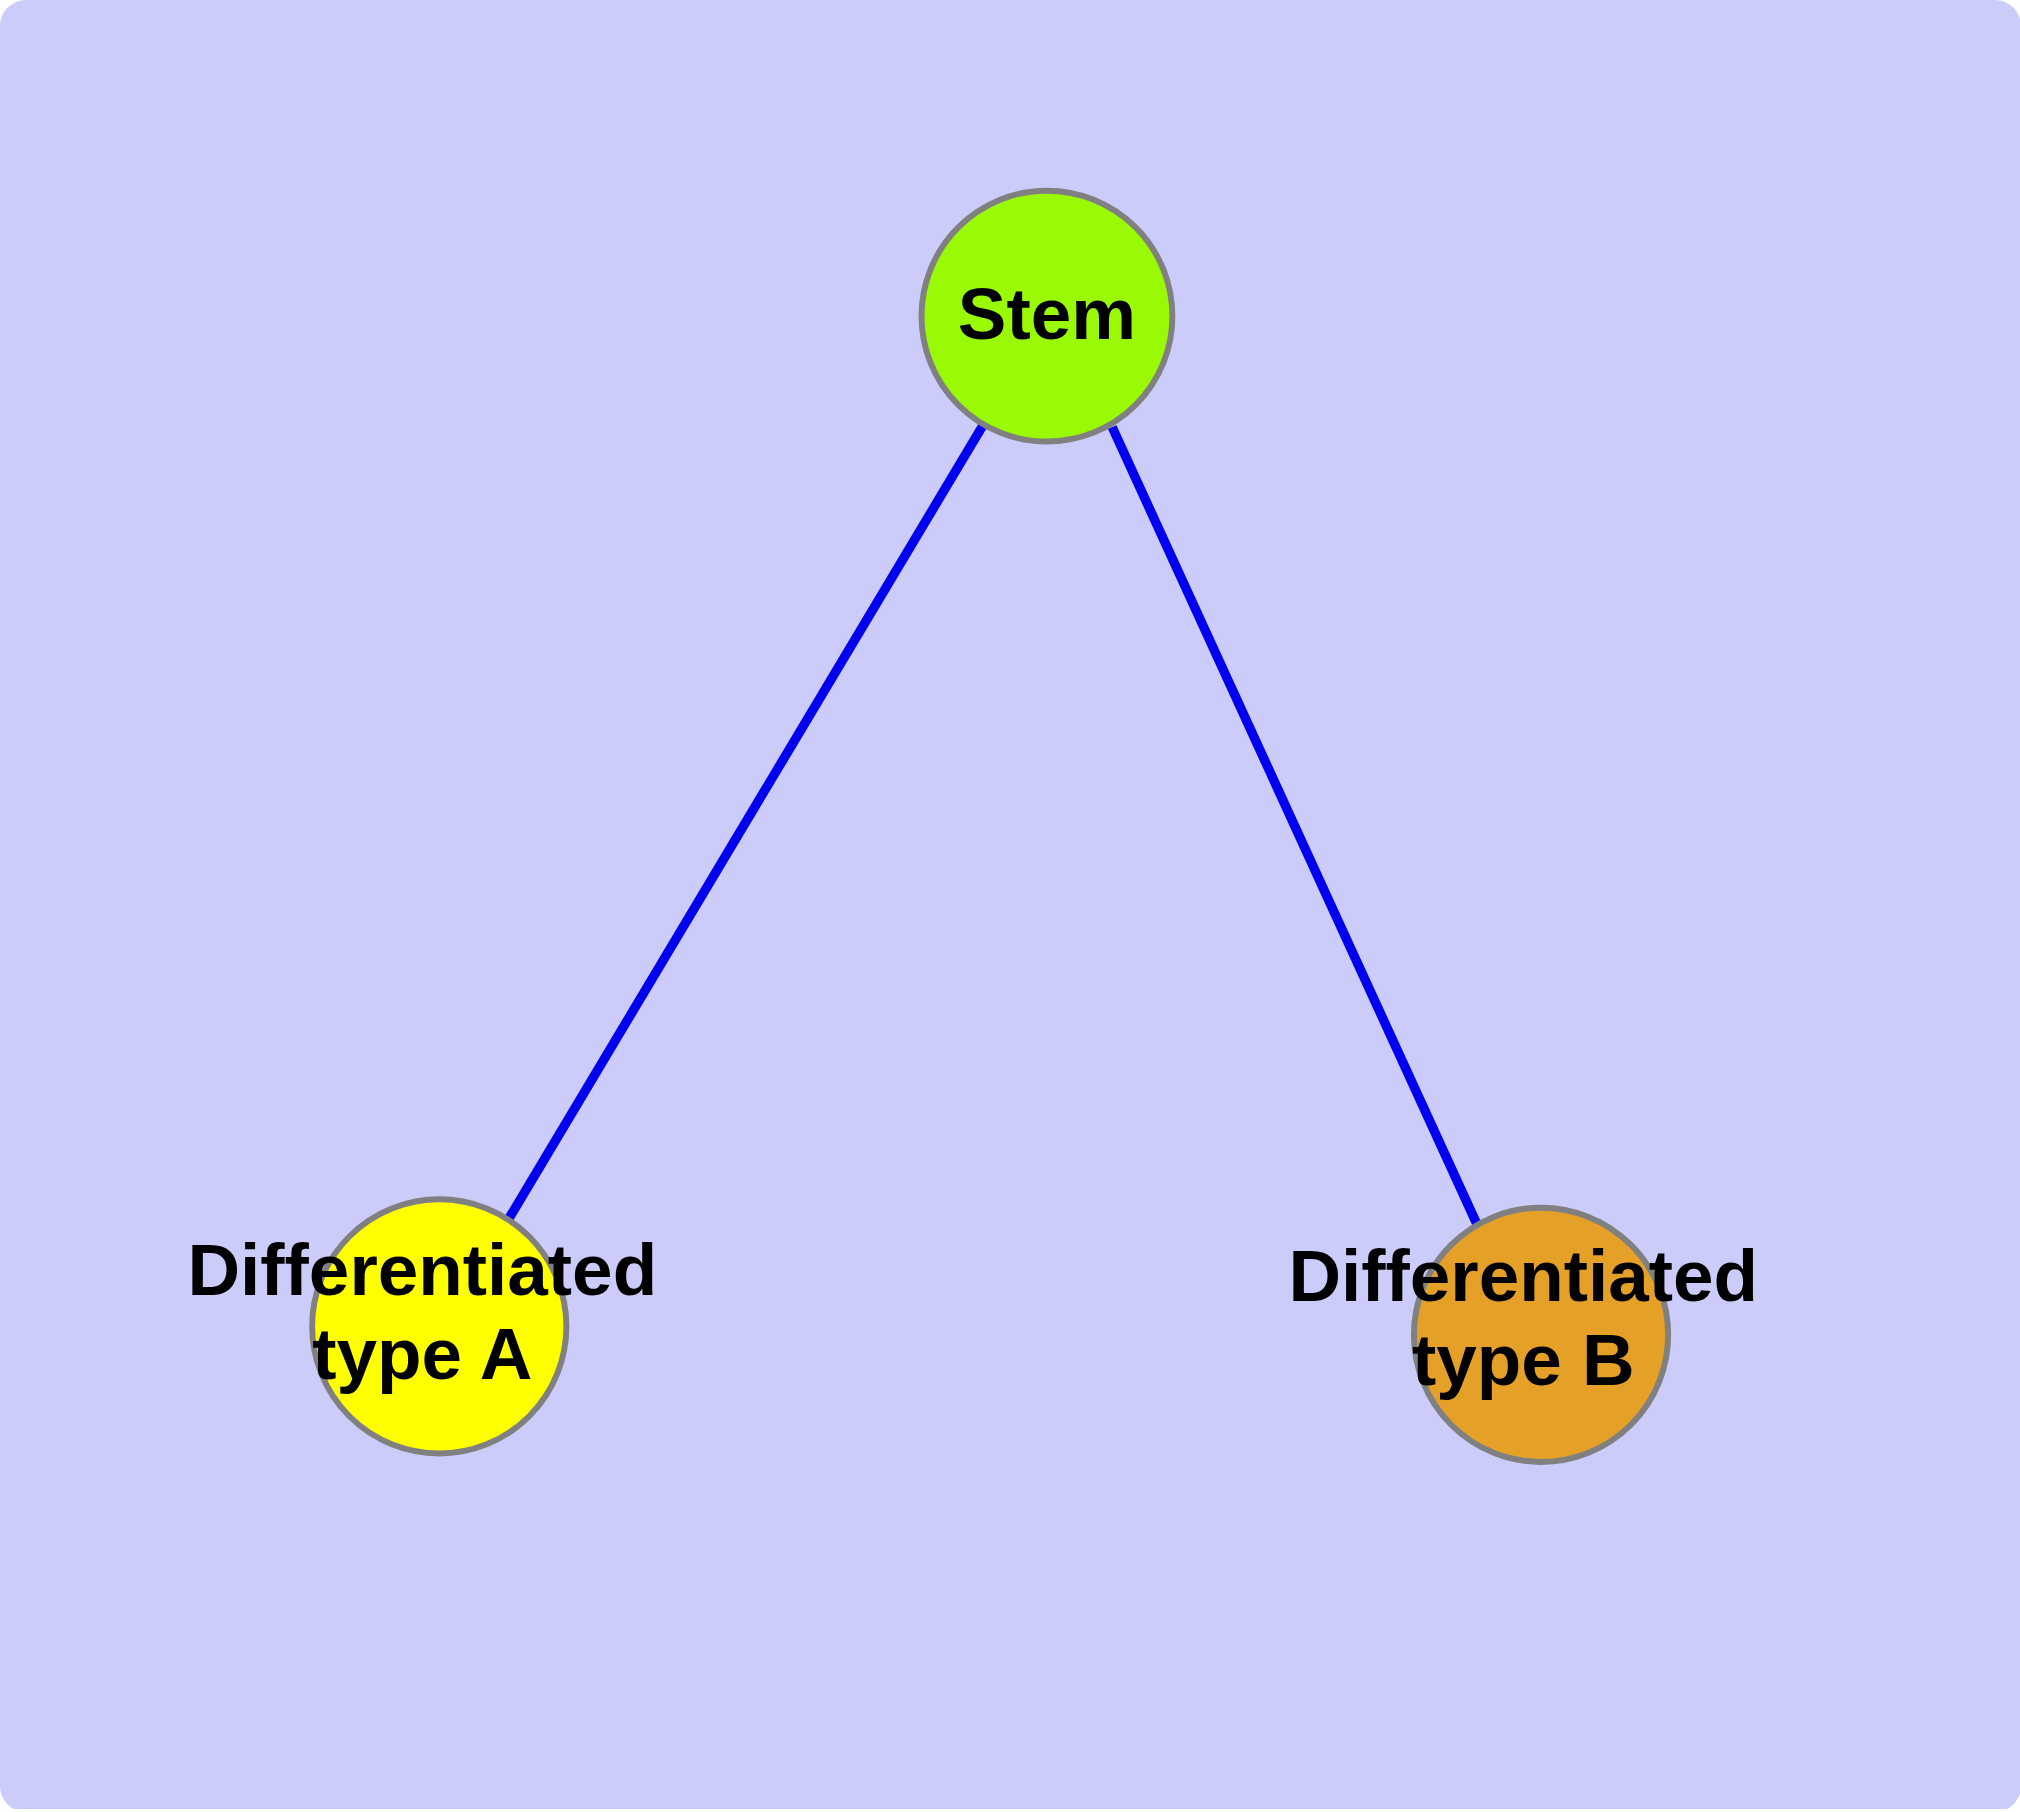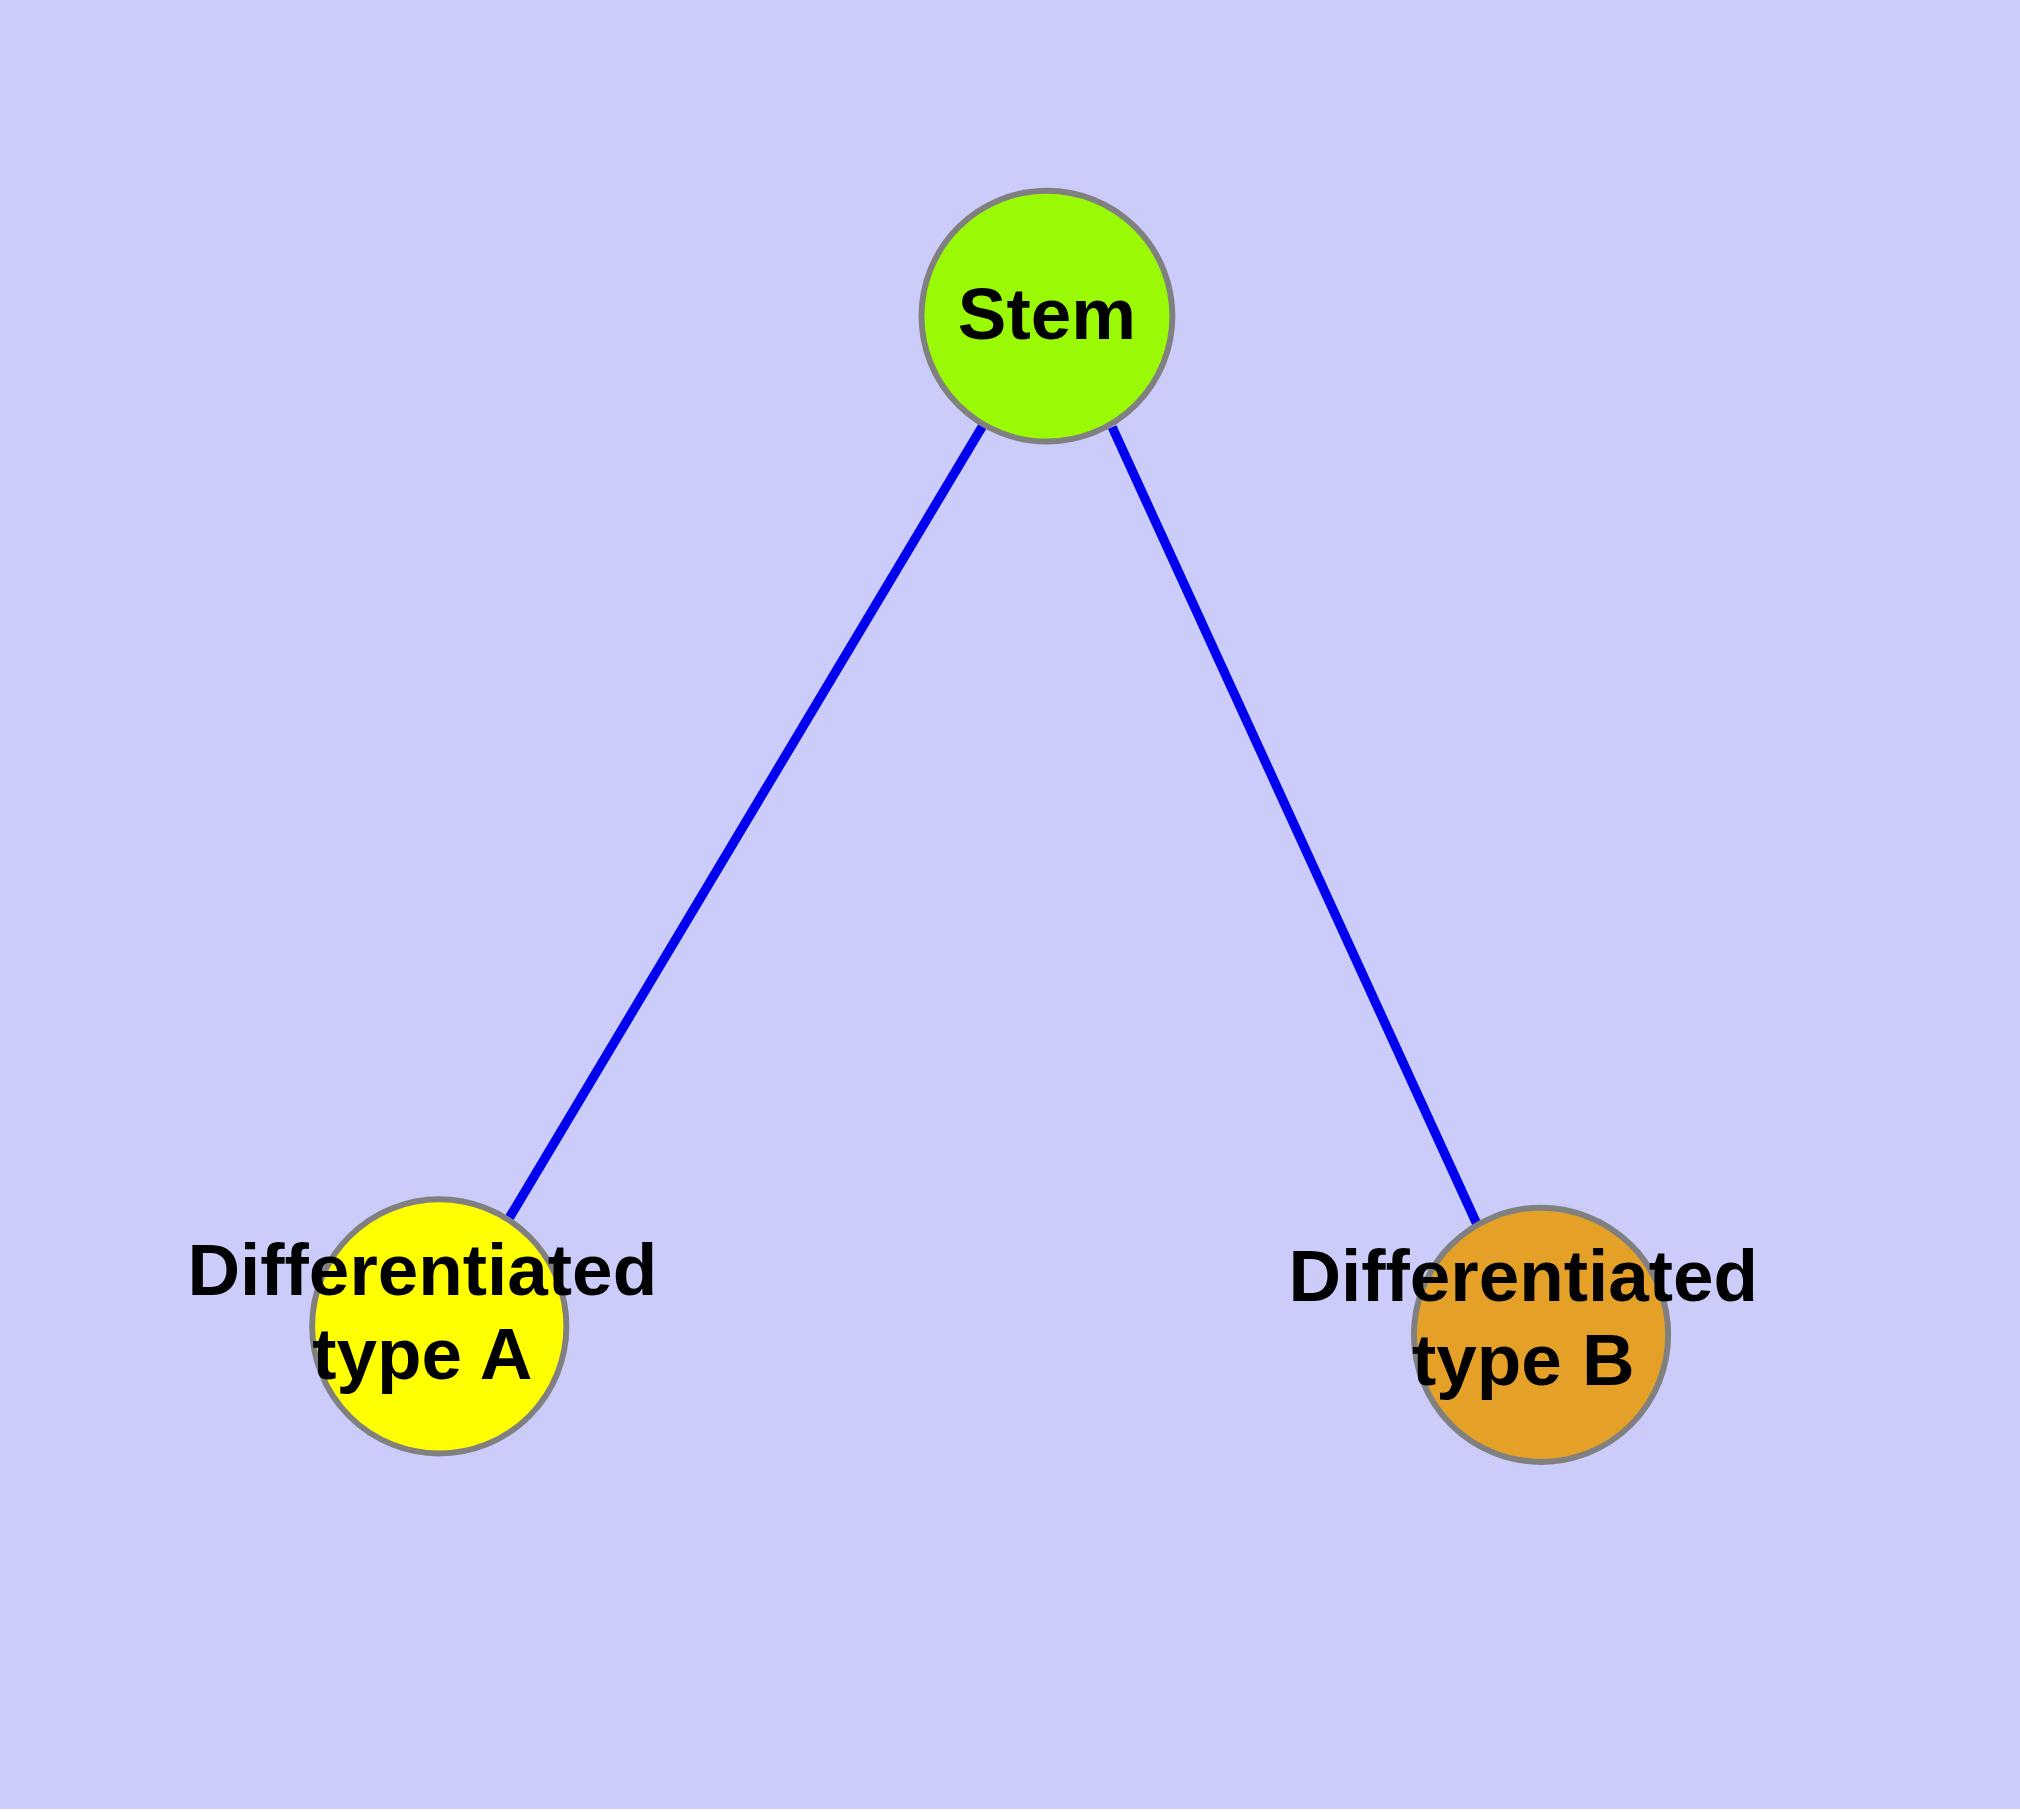--- a/index.html
+++ b/index.html
@@ -9,20 +9,21 @@
   }
   body {
     font-family: "Liberation Sans", sans-serif;
   }
   #canvas {
     position: relative;
     width: 2021px;
     height: 1812px;
     overflow: hidden;
     background: #ffffff;
+    border-radius: 26px;
   }
   #plot-background {
     position: absolute;
     left: 0;
     top: 0;
     width: 2021px;
     height: 1809px;
   }
   #graph-svg {
     position: absolute;

